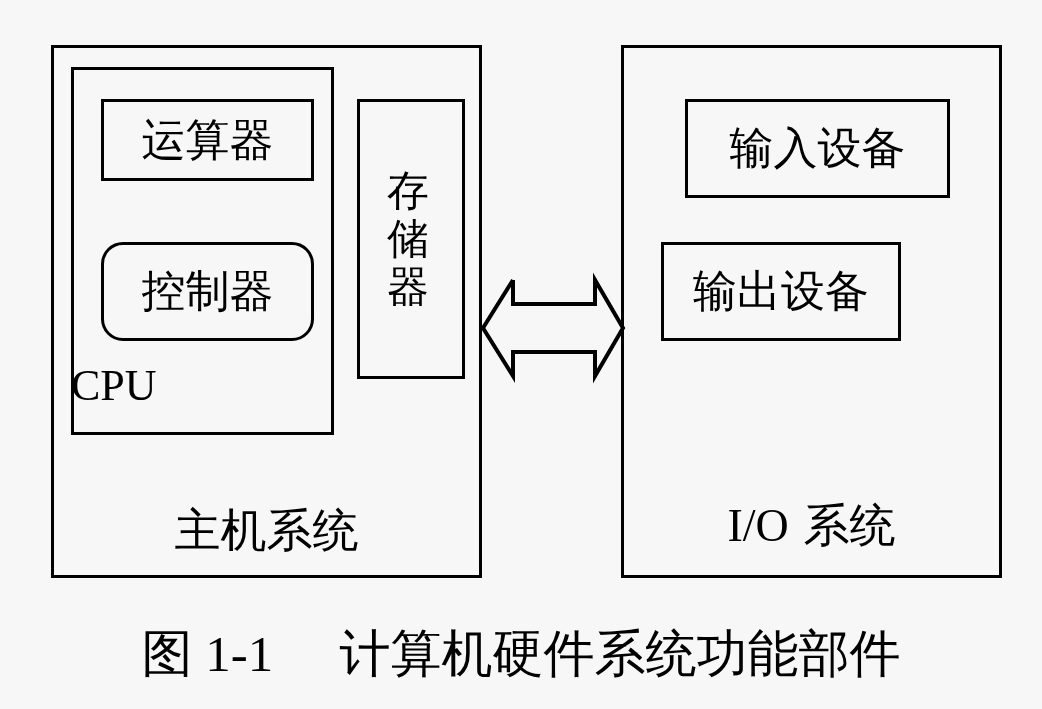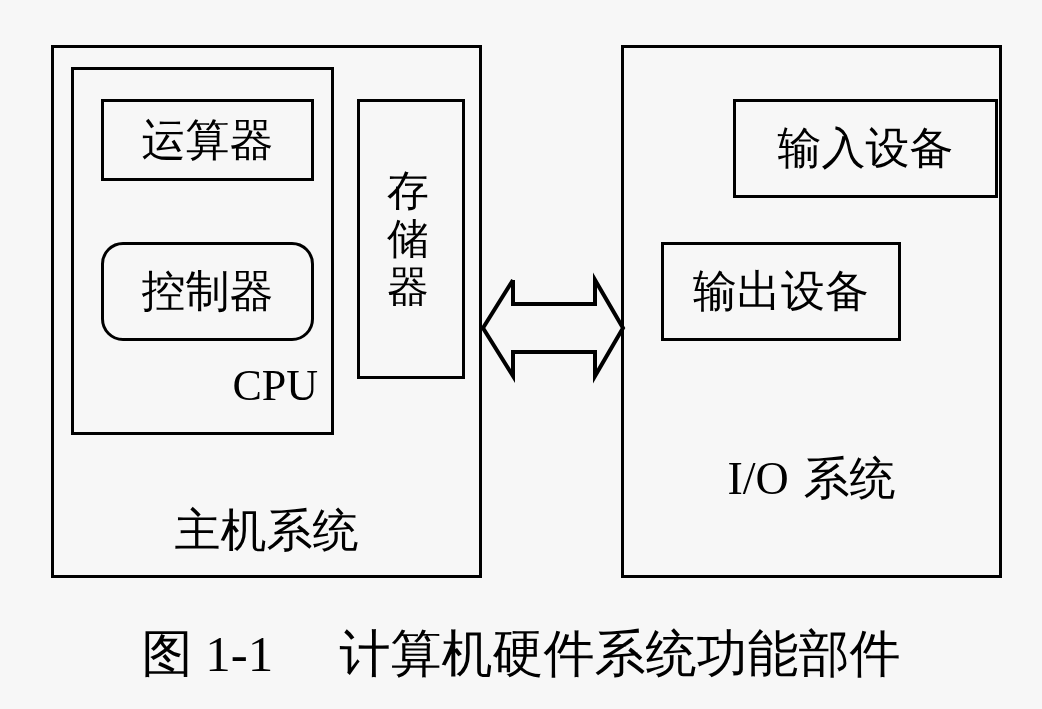--- a/index.html
+++ b/index.html
@@ -10,25 +10,25 @@
   .box { position: absolute; box-sizing: border-box; border: 3px solid #000; background: transparent; }
   .lbl { position: absolute; white-space: nowrap; color: #000; }
   .unit { display: flex; align-items: center; justify-content: center; font-size: 44px; letter-spacing: 0px; }
   #host { left: 51px; top: 45px; width: 431px; height: 533px; }
   #cpu { left: 71px; top: 67px; width: 263px; height: 368px; }
   #alu { left: 101px; top: 99px; width: 213px; height: 82px; }
   #ctrl { left: 101px; top: 242px; width: 213px; height: 99px; border-radius: 22px; }
   #mem { left: 357px; top: 99px; width: 108px; height: 280px; }
   #mem .vtext { font-size: 42px; line-height: 48px; width: 48px; word-break: break-all; white-space: normal; }
   #io { left: 621px; top: 45px; width: 381px; height: 533px; }
-  #indev { left: 685px; top: 99px; width: 265px; height: 99px; margin-left: 48px; }
+  #indev { left: 685px; top: 99px; width: 265px; height: 99px; }
   #outdev { left: 661px; top: 242px; width: 240px; height: 99px; }
-  #cpu-label { left: 71px; width: 211px; top: 360px; text-align: right; font-size: 44px; font-family: "Liberation Serif", serif; padding-left: 36px; }
+  #cpu-label { left: 71px; width: 211px; top: 360px; text-align: left; font-size: 44px; font-family: "Liberation Serif", serif; }
   #host-label { left: 51px; width: 431px; top: 500px; text-align: center; font-size: 46px; }
-  #io-label { left: 621px; width: 381px; top: 448px; text-align: center; font-size: 46px; }
+  #io-label { left: 621px; width: 381px; top: 495px; text-align: center; font-size: 46px; }
   #io-label .latin { font-family: "Liberation Serif", serif; }
   #caption { left: 0; width: 1042px; top: 620px; text-align: center; font-size: 51px; }
   #caption .num { font-family: "Liberation Serif", serif; margin-right: 50px; }
   #bus-arrow { position: absolute; left: 470px; top: 260px; width: 170px; height: 130px; }
 </style>
 </head>
 <body>
 
 <div id="host" class="box"></div>
 <div id="cpu" class="box"></div>

